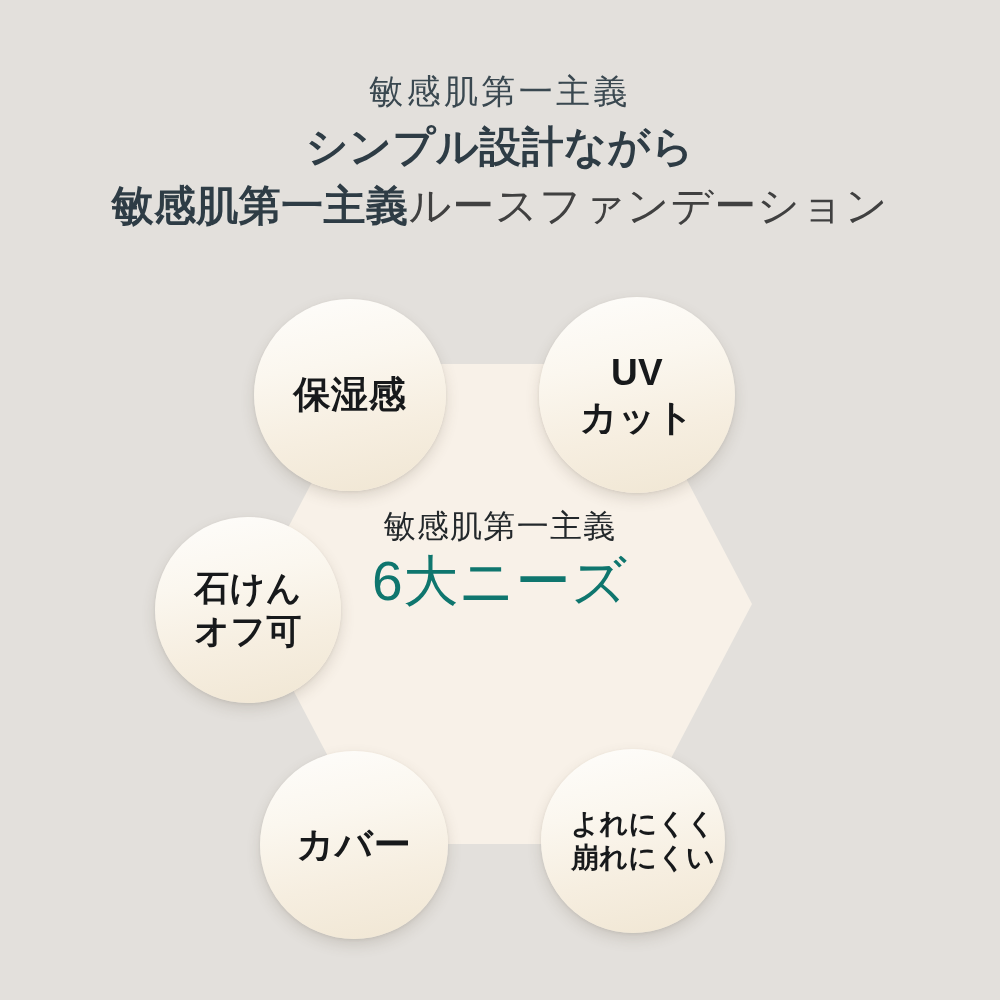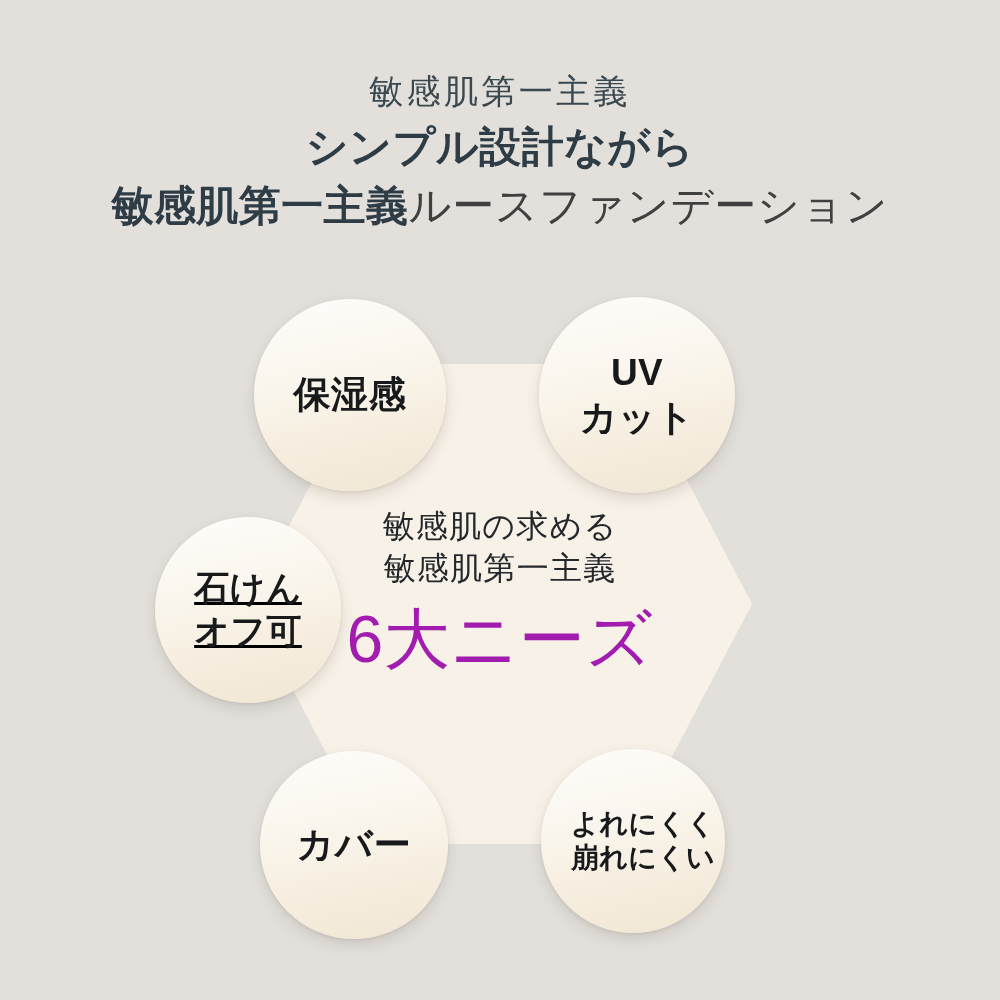--- a/index.html
+++ b/index.html
@@ -93,26 +93,26 @@
 
   .center-l2 {
     font-size: 32px;
     line-height: 1.32;
     letter-spacing: 0.04em;
     font-weight: 400;
     white-space: nowrap;
   }
 
   .center-l3 {
-    margin-top: 12px;
-    font-size: 66px;
+    margin-top: 2px;
+    font-size: 55px;
     line-height: 1.18;
     letter-spacing: 0.01em;
     font-weight: 400;
-    color: #a21caf;
+    color: #0f766e;
     white-space: nowrap;
   }
 
   
   .bubble {
     position: absolute;
     border-radius: 50%;
     background: linear-gradient(168deg,
                 #fefdfb 0%,
                 #fbf7ef 34%,
@@ -133,21 +133,21 @@
     letter-spacing: 0.01em;
   }
 
   
   #b-moist  { left: 254px; top: 299px; width: 192px; height: 192px; }
   #b-moist  .btext { font-size: 37px; letter-spacing: 0.02em; text-align: right; }
 
   #b-uv     { left: 539px; top: 297px; width: 196px; height: 196px; }
   #b-uv     .btext { font-size: 37px; text-align: center; }
 
-  #b-soap   { left: 155px; top: 517px; width: 186px; height: 186px; text-decoration: underline; }
+  #b-soap   { left: 155px; top: 517px; width: 186px; height: 186px; }
   #b-soap   .btext { font-size: 35px; }
 
   #b-feel   { left: 657px; top: 527px; width: 186px; height: 186px; }
   #b-feel   .btext { font-size: 31px; }
 
   #b-cover  { left: 260px; top: 751px; width: 188px; height: 188px; }
   #b-cover  .btext { font-size: 37px; letter-spacing: 0.02em; }
 
   #b-lasting{ left: 541px; top: 749px; width: 184px; height: 184px; }
   #b-lasting .btext { font-size: 28px; margin-left: 20px; }
@@ -164,21 +164,20 @@
 
     <div class="headline">
       <span class="line">シンプル設計ながら</span>
       <span class="line"><span>敏感肌第一主義</span><span class="thin">ルースファンデーション</span></span>
     </div>
   </div>
 
   <div class="hex"></div>
 
   <div class="center-label">
-    <div class="center-l1">敏感肌の求める</div>
     <div class="center-l2">敏感肌第一主義</div>
     <div class="center-l3">6大ニーズ</div>
   </div>
 
   <div class="bubble" id="b-moist">
     <div class="btext">
       <span class="nowrap">保湿感</span>
     </div>
   </div>
 

